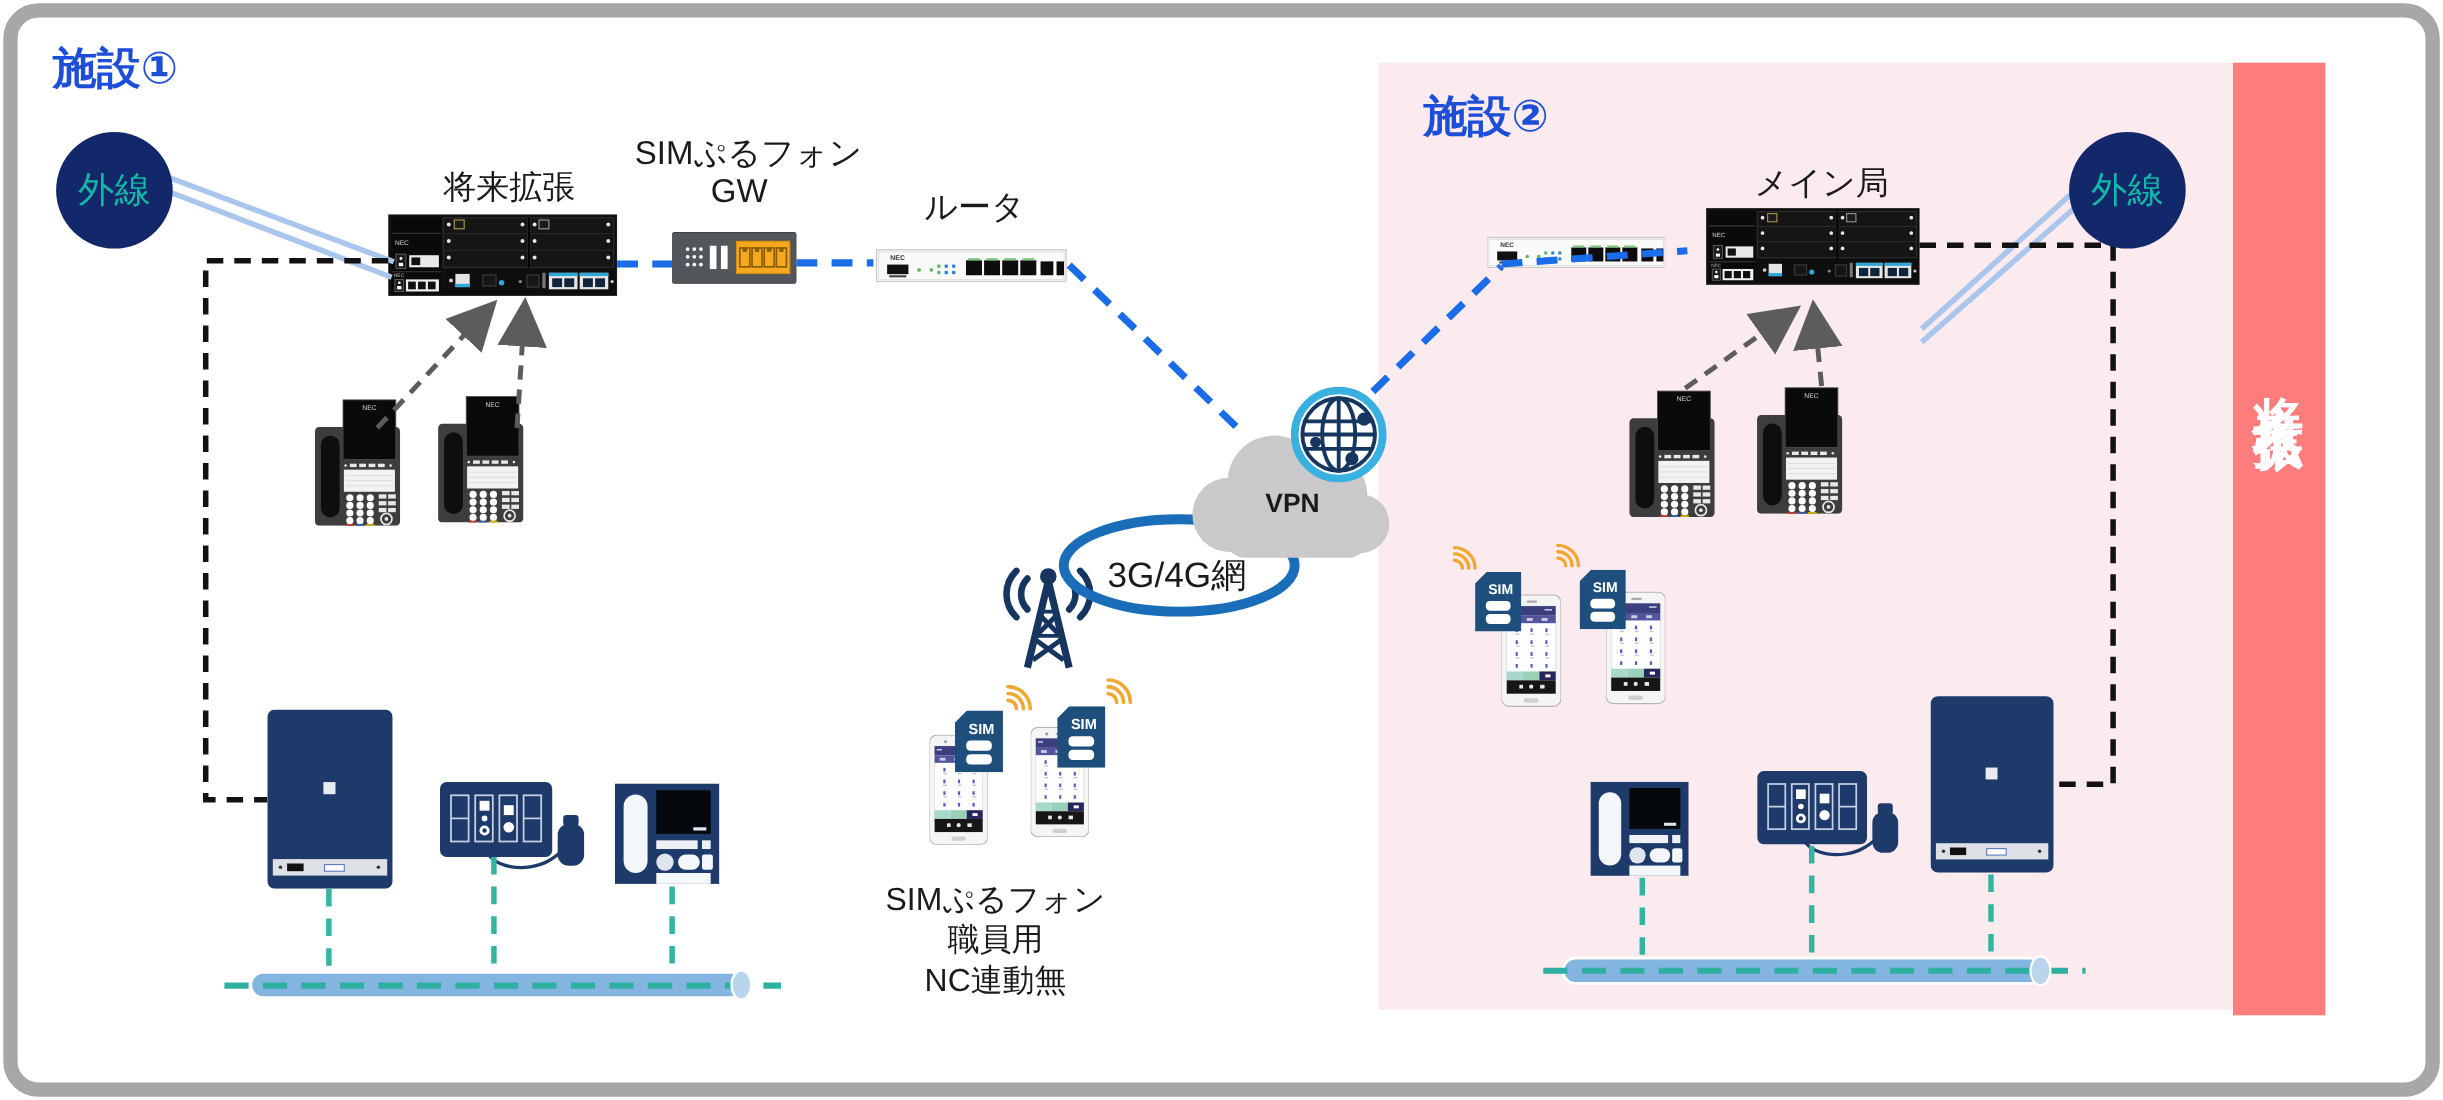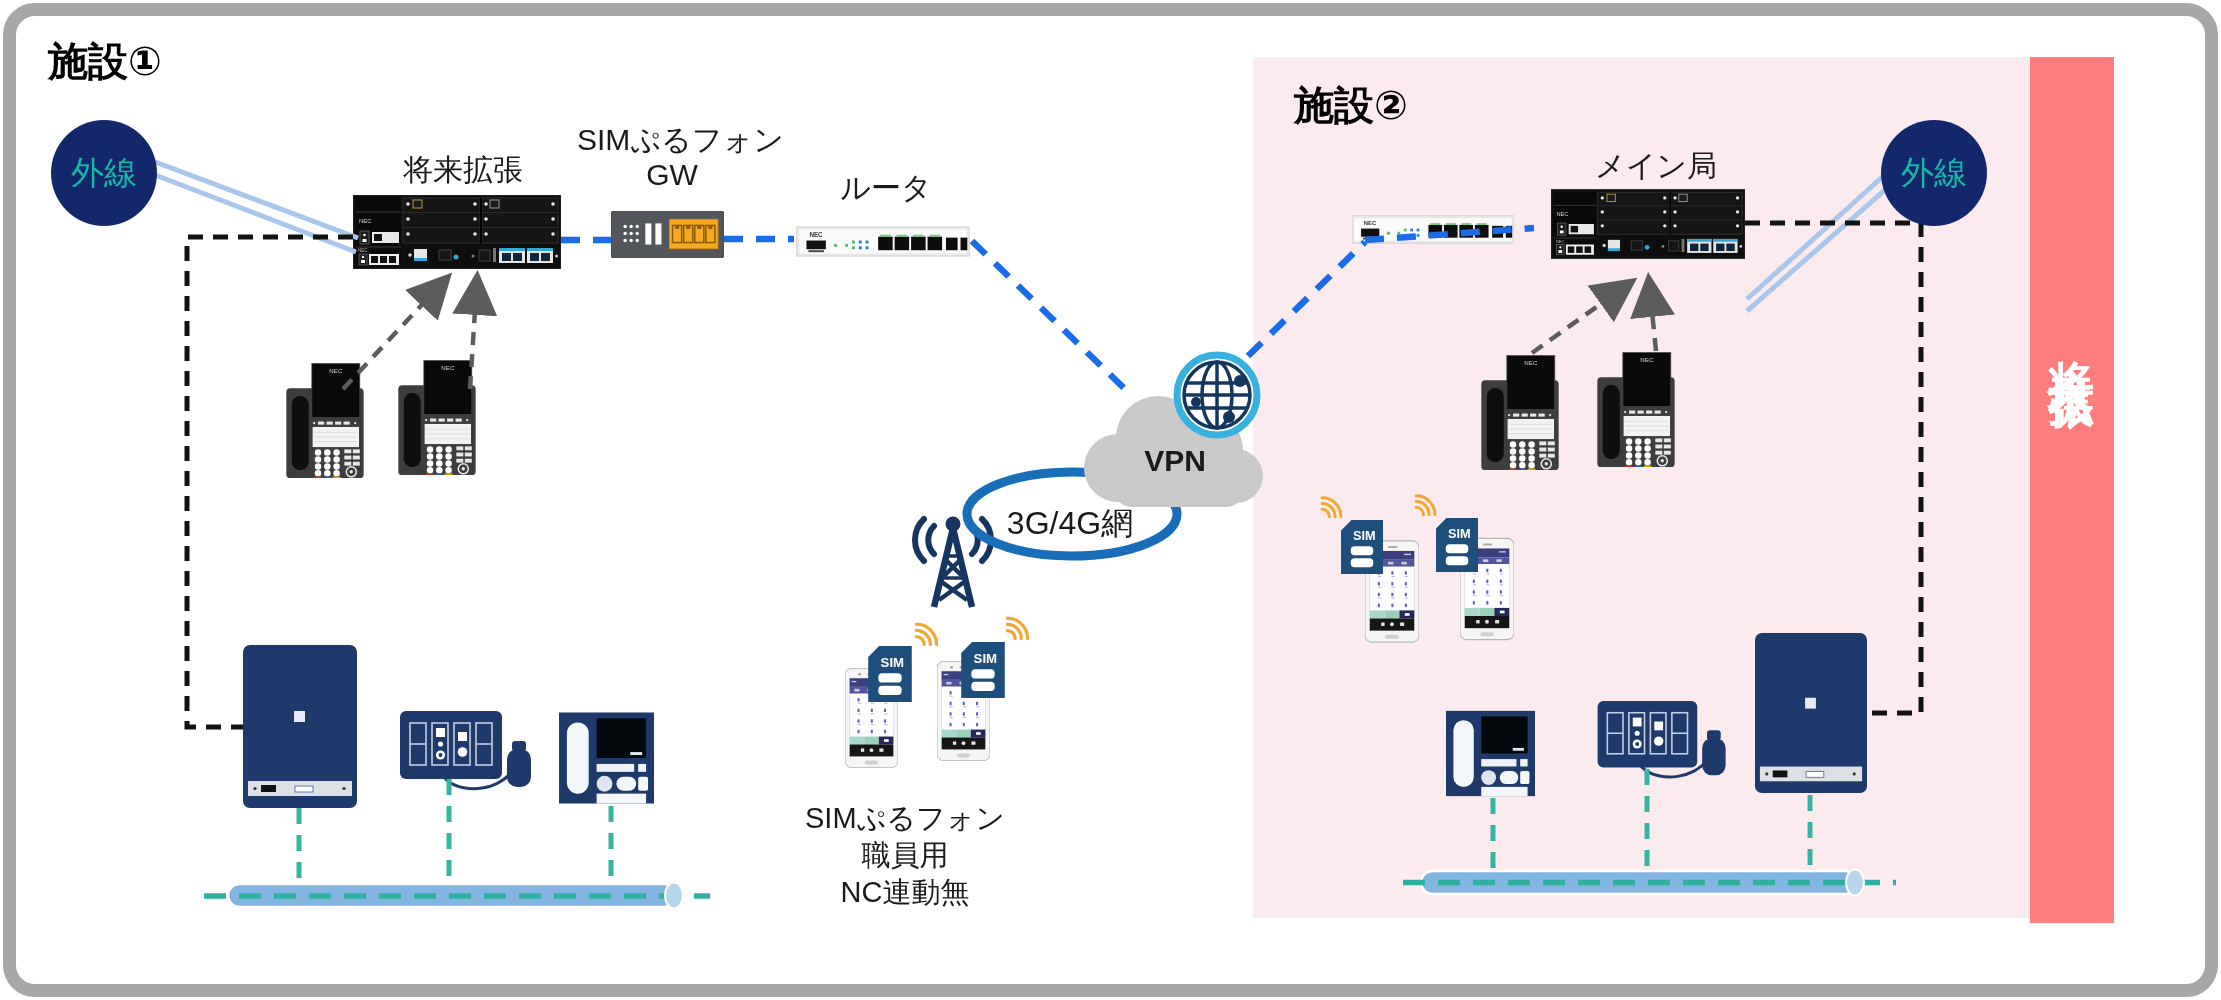--- a/index.html
+++ b/index.html
@@ -7,25 +7,25 @@
           font-family:"Liberation Sans","DejaVu Sans",sans-serif;}
   .bg-facility2{position:absolute;left:1253px;top:57px;width:777px;height:861px;background:#fcebee;z-index:1;}
   .band{position:absolute;left:2030px;top:57px;width:84px;height:866px;background:#fd7c7c;z-index:1;}
   .band-label{position:absolute;left:50%;transform:translateX(-50%);top:266px;
               writing-mode:vertical-rl;text-orientation:upright;letter-spacing:9px;
               color:#ffffff;font-size:46px;font-weight:700;white-space:nowrap;}
   .frame{position:absolute;inset:3px;border:13px solid #a7a7a7;border-radius:32px;z-index:4;pointer-events:none;}
   .art{position:absolute;left:0;top:0;z-index:2;}
   .lbl{position:absolute;z-index:3;color:#1a1a1a;white-space:nowrap;}
   .center{text-align:center;}
-  .title{color:#000000;font-size:40px;font-weight:700;}
+  .title{color:#1d4ed8;font-size:40px;font-weight:700;}
   .circle{position:absolute;z-index:3;width:106px;height:106px;border-radius:50%;background:#13276b;
           display:flex;align-items:center;justify-content:center;color:#14b8a6;font-size:33px;}
   .devlbl{font-size:30px;}
-  .vpn{font-size:30px;font-weight:700;}
+  .vpn{font-size:24px;font-weight:700;}
   .m3g{font-size:32px;}
   .cap{font-size:29px;line-height:37px;}
 </style>
 </head>
 <body>
 
 <div class="canvas">
 
   <div class="bg-facility2"></div>
   <div class="band">

